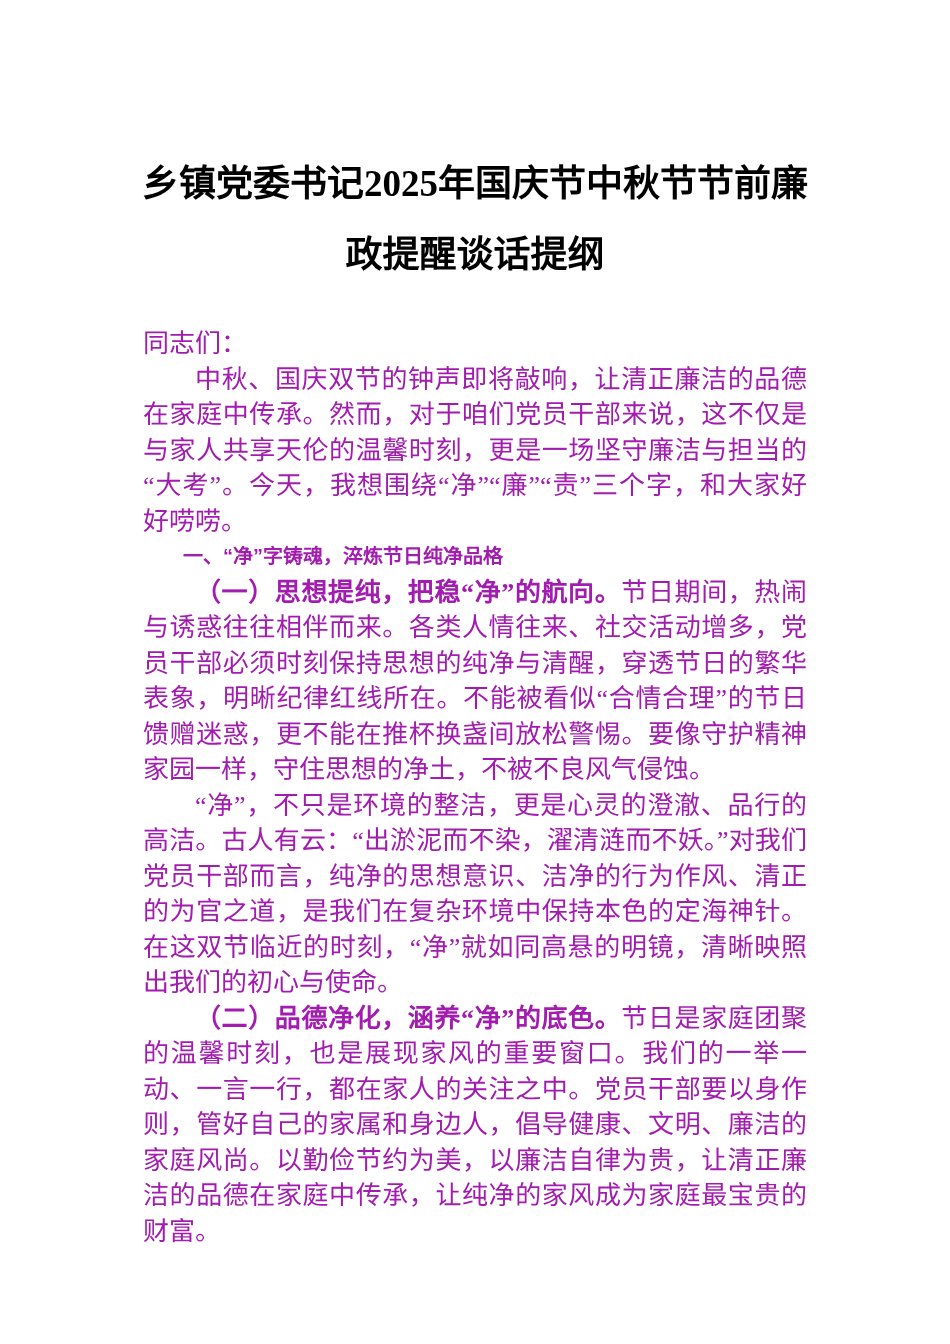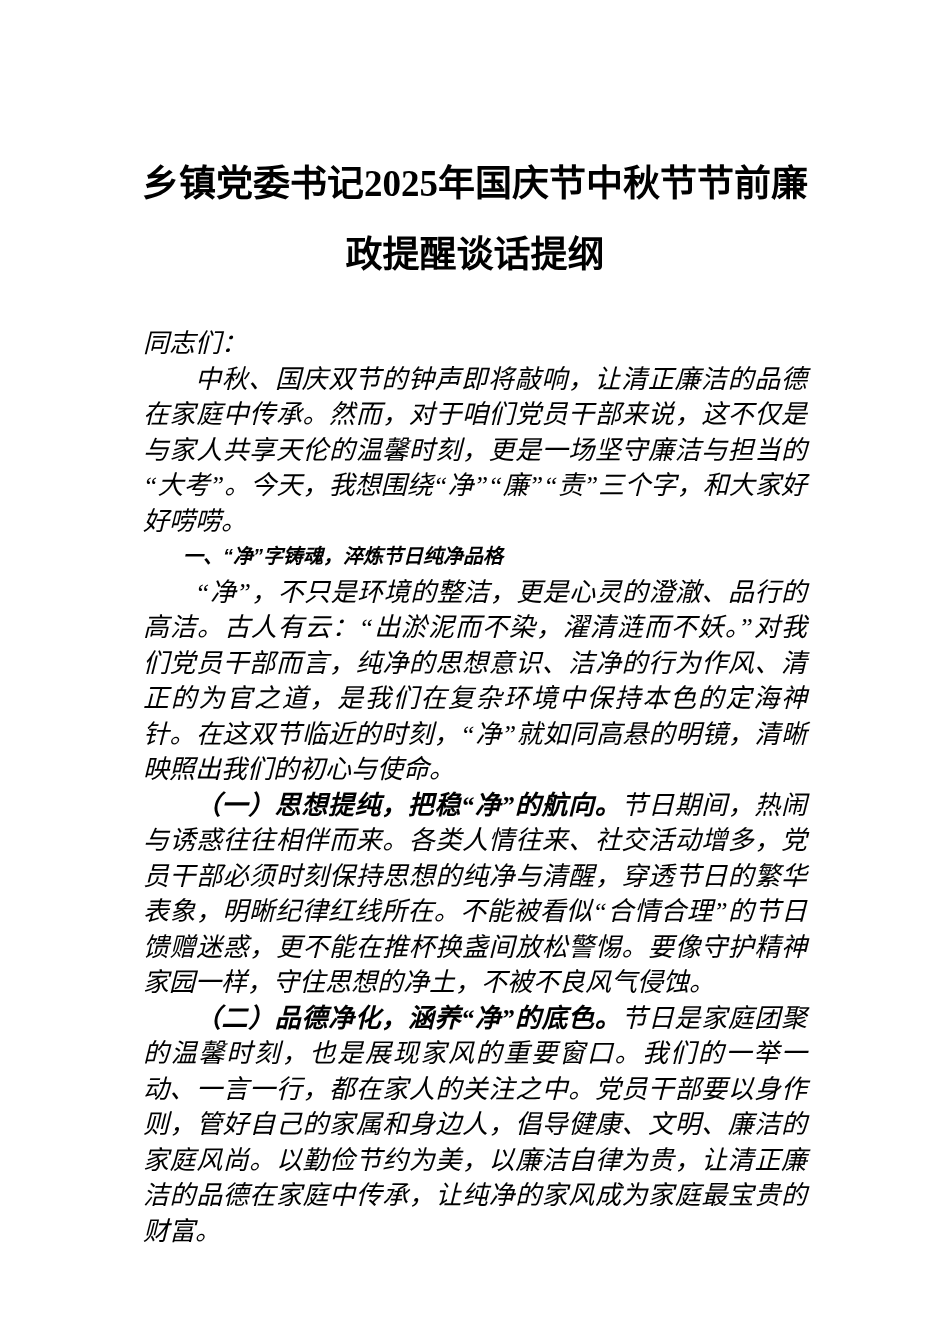--- a/index.html
+++ b/index.html
@@ -25,22 +25,21 @@
     font-size: 37px;
     line-height: 71px;
     text-align: center;
     color: #000000;
   }
   .doc-body {
     font-family: "Liberation Serif", "DejaVu Serif", serif;
     font-size: 26px;
     line-height: 35.5px;
     text-align: justify;
-    color: #000000;
-    font-style: italic;
+    color: #a21caf;
   }
   .doc-body p, .doc-body h2 {
     margin: 0;
     padding: 0;
   }
   .salutation {
     text-indent: 0;
   }
   .para {
     text-indent: 2em;
@@ -62,19 +61,19 @@
 <div class="page">
   <h1 class="title">乡镇党委书记2025年国庆节中秋节节前廉政提醒谈话提纲</h1>
 
   <div class="doc-body">
     <p class="salutation">同志们：</p>
 
     <p class="para">中秋、国庆双节的钟声即将敲响，让清正廉洁的品德在家庭中传承。然而，对于咱们党员干部来说，这不仅是与家人共享天伦的温馨时刻，更是一场坚守廉洁与担当的“大考”。今天，我想围绕“净”“廉”“责”三个字，和大家好好唠唠。</p>
 
     <h2 class="heading">一、“净”字铸魂，淬炼节日纯净品格</h2>
 
+    <p class="para"><span class="lead">（一）思想提纯，把稳“净”的航向。</span><span>节日期间，热闹与诱惑往往相伴而来。各类人情往来、社交活动增多，党员干部必须时刻保持思想的纯净与清醒，穿透节日的繁华表象，明晰纪律红线所在。不能被看似“合情合理”的节日馈赠迷惑，更不能在推杯换盏间放松警惕。要像守护精神家园一样，守住思想的净土，不被不良风气侵蚀。</span></p>
+
     <p class="para">“净”，不只是环境的整洁，更是心灵的澄澈、品行的高洁。古人有云：“出淤泥而不染，濯清涟而不妖。”对我们党员干部而言，纯净的思想意识、洁净的行为作风、清正的为官之道，是我们在复杂环境中保持本色的定海神针。在这双节临近的时刻，“净”就如同高悬的明镜，清晰映照出我们的初心与使命。</p>
-
-    <p class="para"><span class="lead">（一）思想提纯，把稳“净”的航向。</span><span>节日期间，热闹与诱惑往往相伴而来。各类人情往来、社交活动增多，党员干部必须时刻保持思想的纯净与清醒，穿透节日的繁华表象，明晰纪律红线所在。不能被看似“合情合理”的节日馈赠迷惑，更不能在推杯换盏间放松警惕。要像守护精神家园一样，守住思想的净土，不被不良风气侵蚀。</span></p>
 
     <p class="para"><span class="lead">（二）品德净化，涵养“净”的底色。</span><span>节日是家庭团聚的温馨时刻，也是展现家风的重要窗口。我们的一举一动、一言一行，都在家人的关注之中。党员干部要以身作则，管好自己的家属和身边人，倡导健康、文明、廉洁的家庭风尚。以勤俭节约为美，以廉洁自律为贵，让清正廉洁的品德在家庭中传承，让纯净的家风成为家庭最宝贵的财富。</span></p>
   </div>
 </div>
 
 </body></html>

